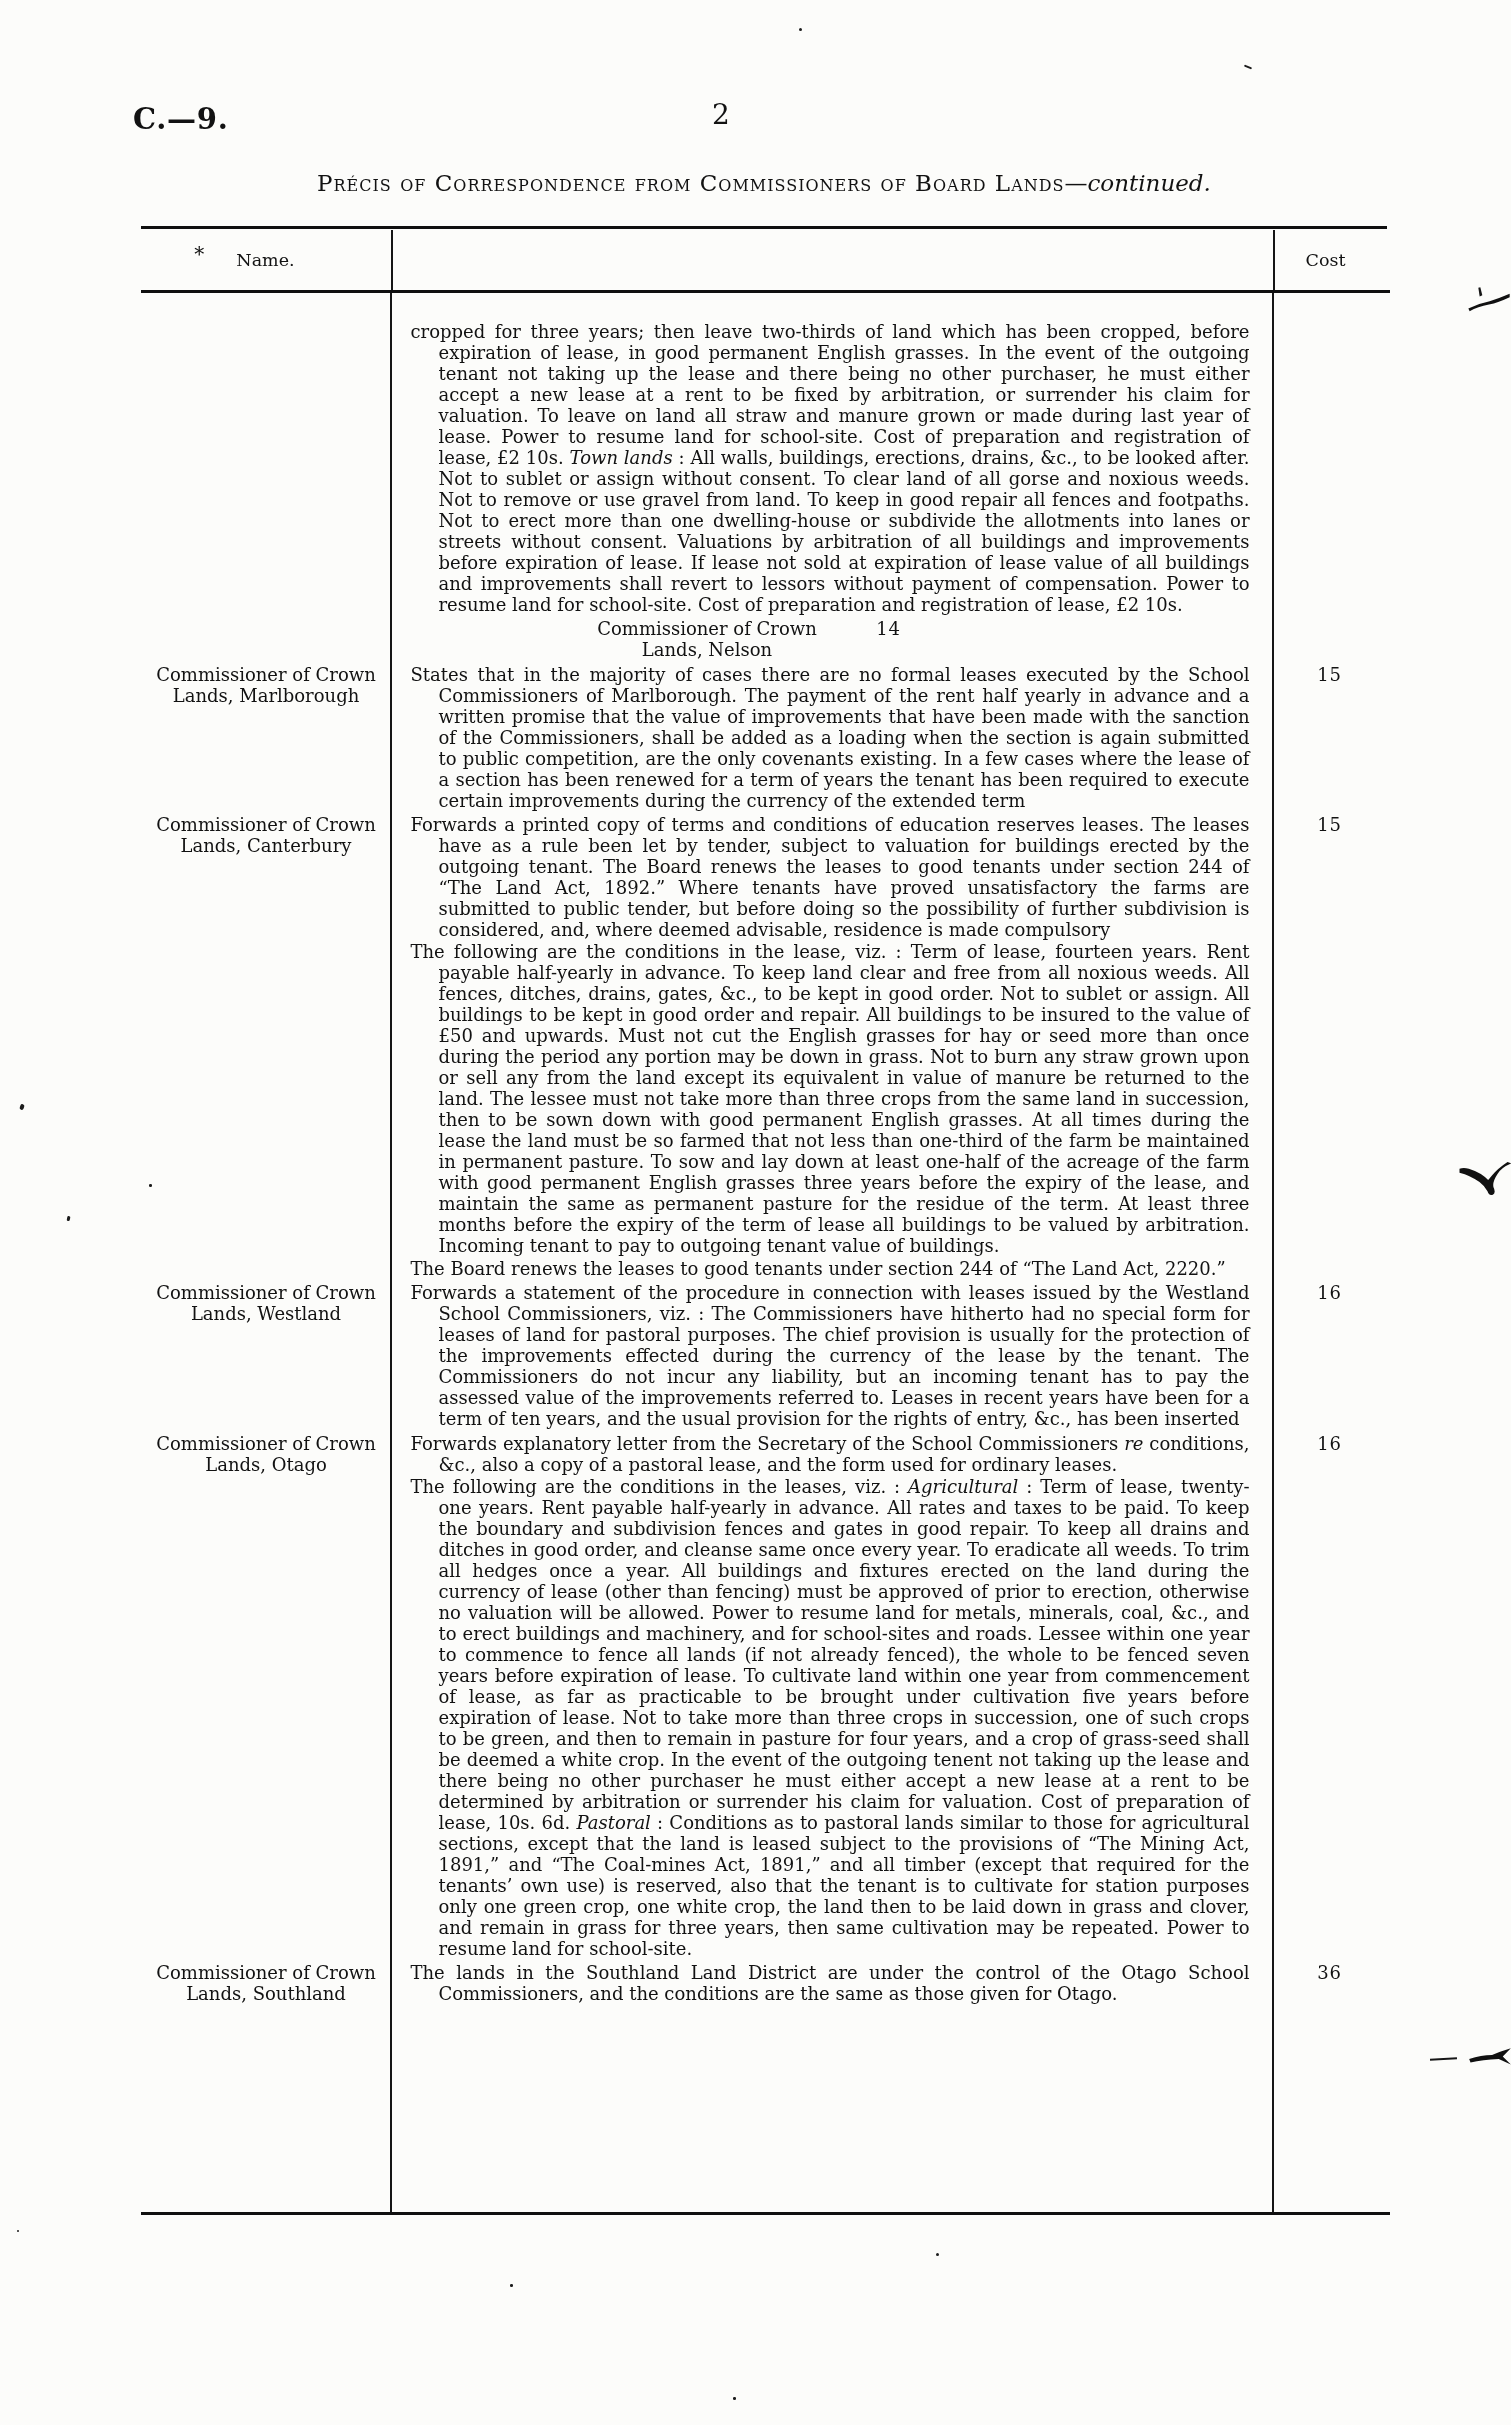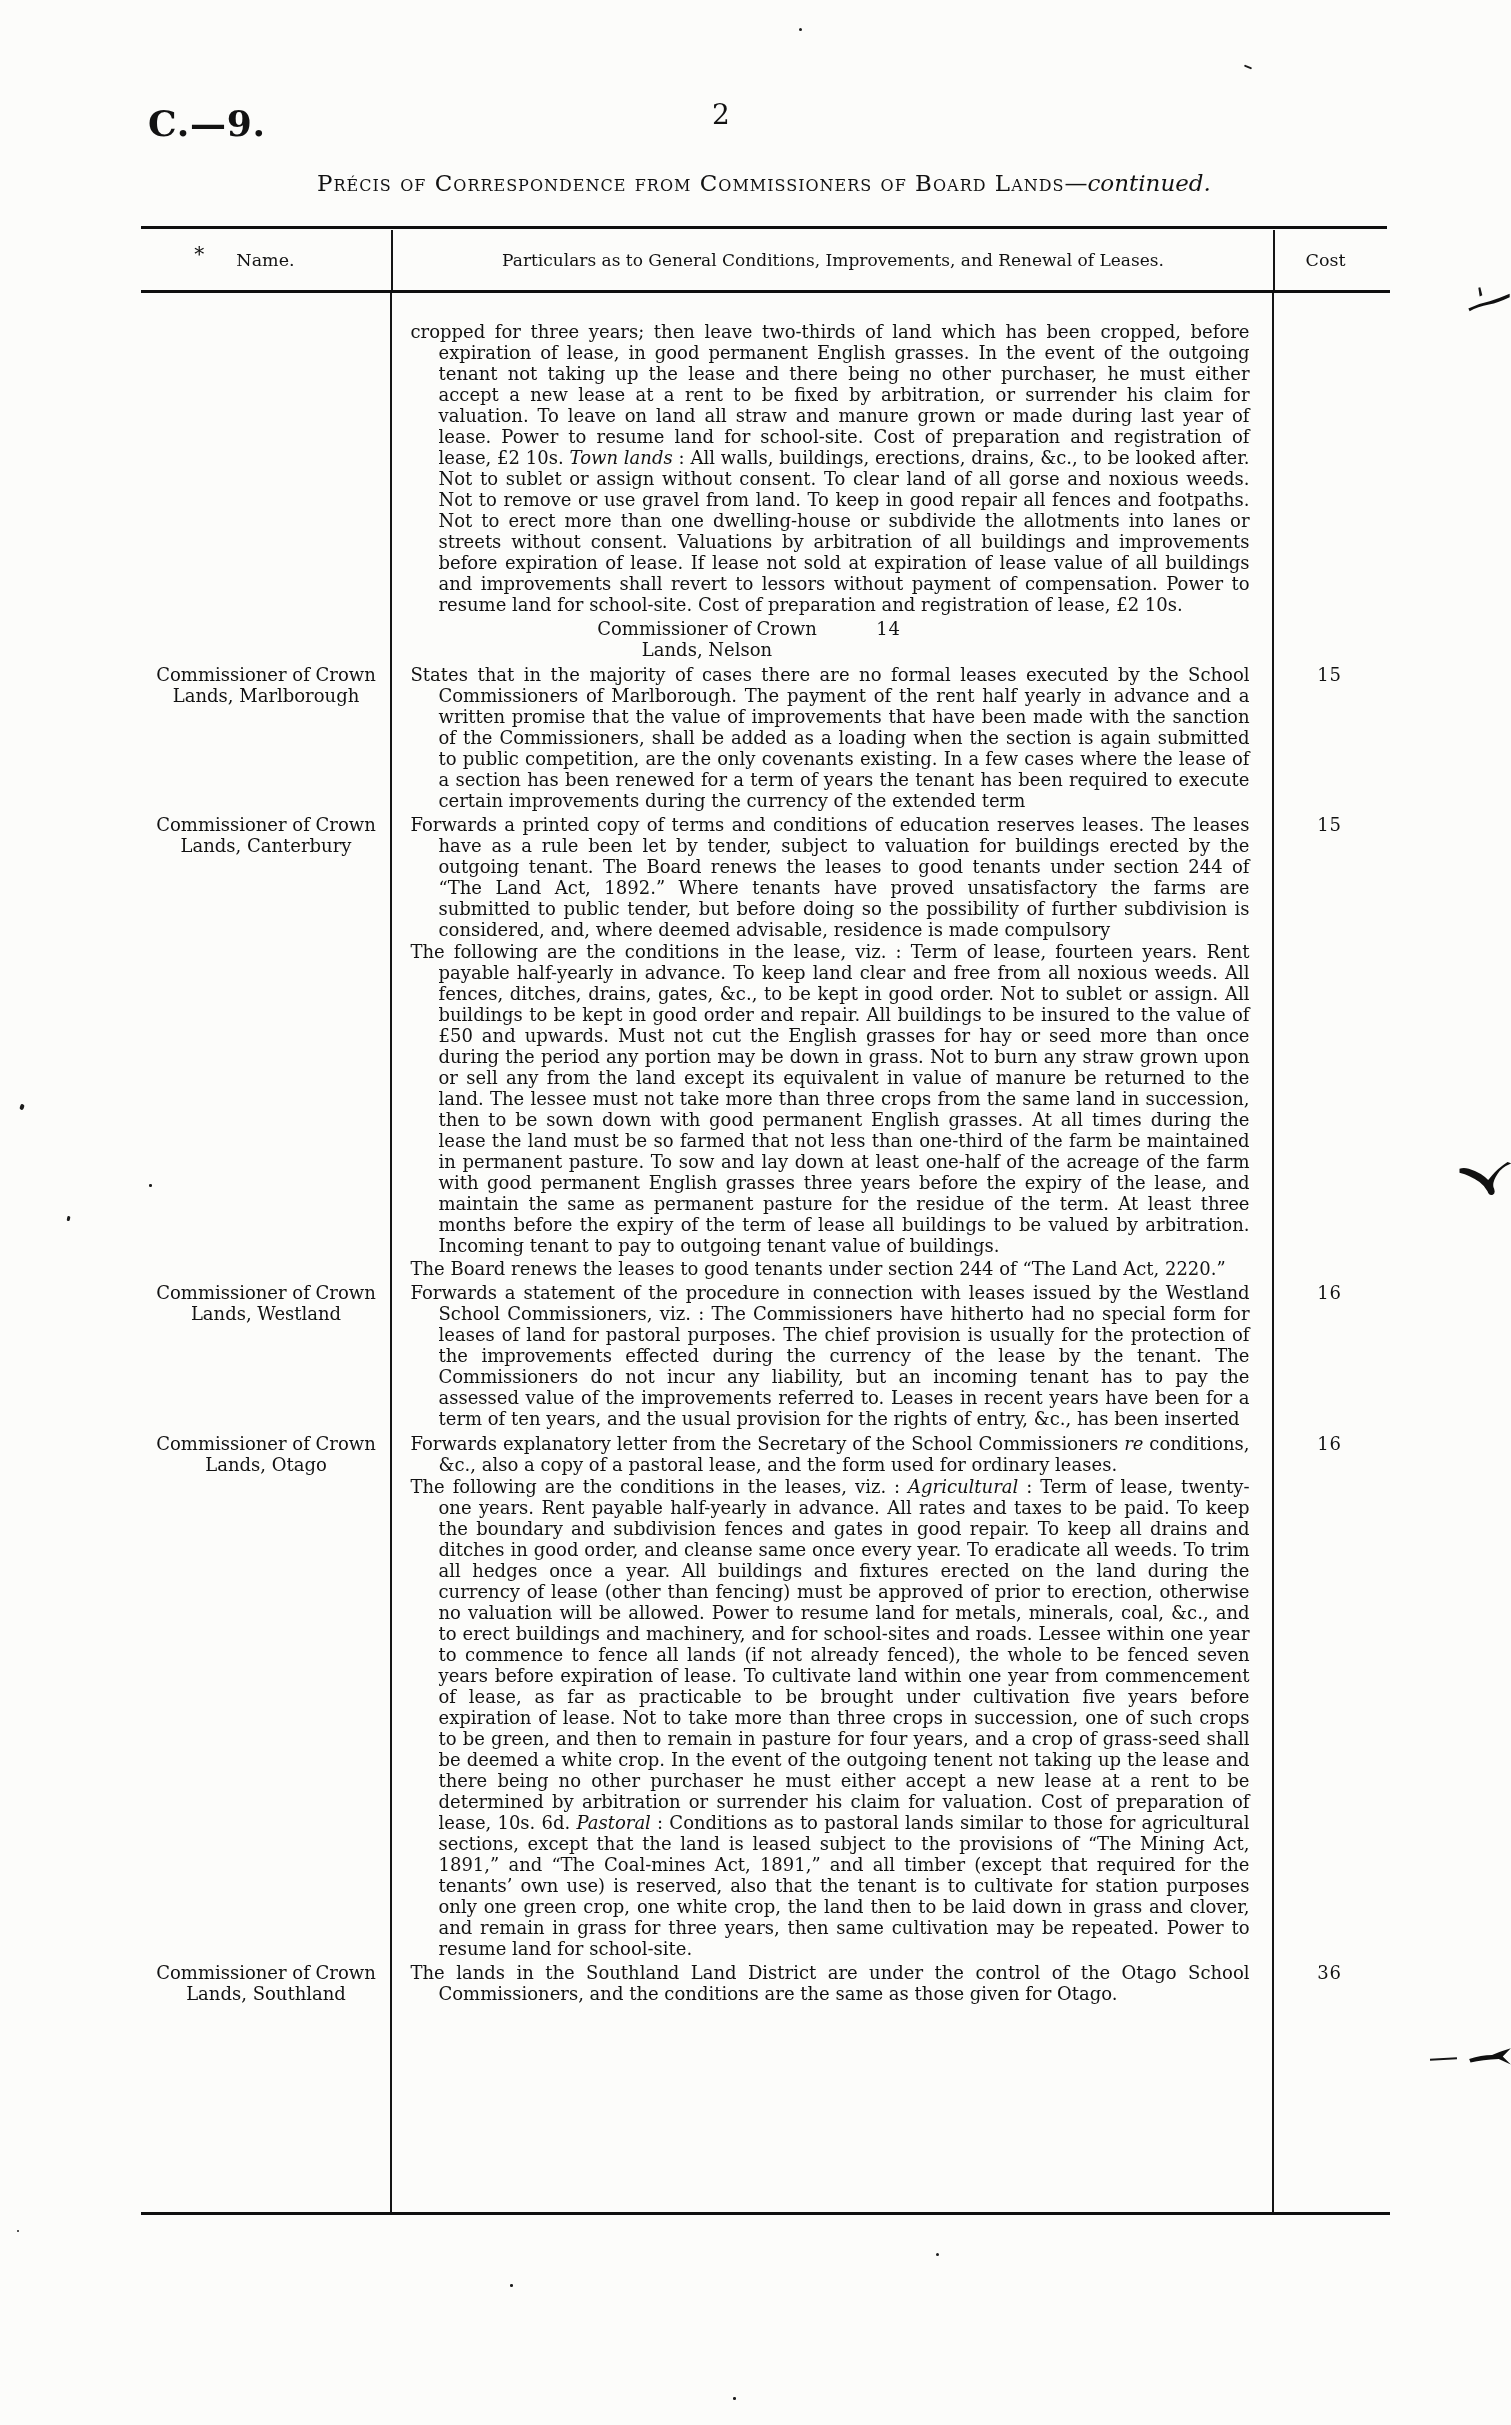--- a/index.html
+++ b/index.html
@@ -2,21 +2,21 @@
 <html style="font-size:10.8px"><head>
 <meta charset="utf-8">
 <style>
   html,body { margin:0; padding:0; background:#e8e8e4; }
   .page {
     position:relative; width:1511px; height:2426px;
     background:#fcfcfa; color:#121212; overflow:hidden;
     font-family:"DejaVu Serif","Liberation Serif",serif;
   }
   
-  .doc-ref { position:absolute; left:148px; top:102px; font-size:36px; font-weight:600; letter-spacing:0.7px; }
+  .doc-ref { position:absolute; left:133px; top:102px; font-size:29px; font-weight:600; letter-spacing:0.7px; }
   .folio-num { position:absolute; left:694px; top:98px; width:54px; text-align:center; font-size:28px; }
   .doc-title { position:absolute; left:141px; top:170px; width:1246px; text-align:center; font-size:23px; }
   .title-main { font-variant:small-caps; letter-spacing:1px; }
   .title-continued { font-style:italic; }
   
   .hrule { position:absolute; background:#0f0f0f; }
   .rule-top    { left:141px; top:226px;  width:1246px; height:3.4px; }
   .rule-head   { left:141px; top:290px;  width:1249px; height:3.4px; }
   .rule-bottom { left:141px; top:2212px; width:1249px; height:2.7px; }
   .vrule { position:absolute; background:#151515; width:2px; }
@@ -64,21 +64,20 @@
   <div class="hrule rule-bottom"></div>
   <div class="vrule vh-1"></div>
   <div class="vrule vh-2"></div>
 
   <div class="th th-name">
     <span class="th-name-inner">
       <span class="name-asterisk">*</span>
       <span>Name.</span>
     </span>
   </div>
-  <div class="th th-part">Particulars as to General Conditions, Improvements, and Renewal of Leases.</div>
   <div class="th th-page">Cost</div>
 
   <div class="t-body">
     <div class="vb-1"></div>
     <div class="vb-2"></div>
     <div class="rows">
 
       <div class="row">
         <div class="col-name">
           <div></div>

